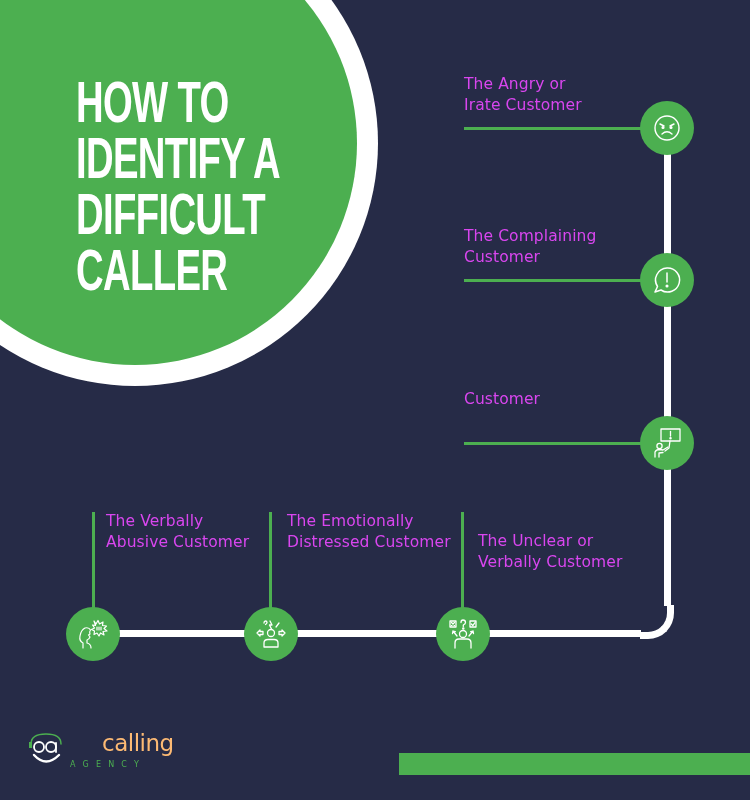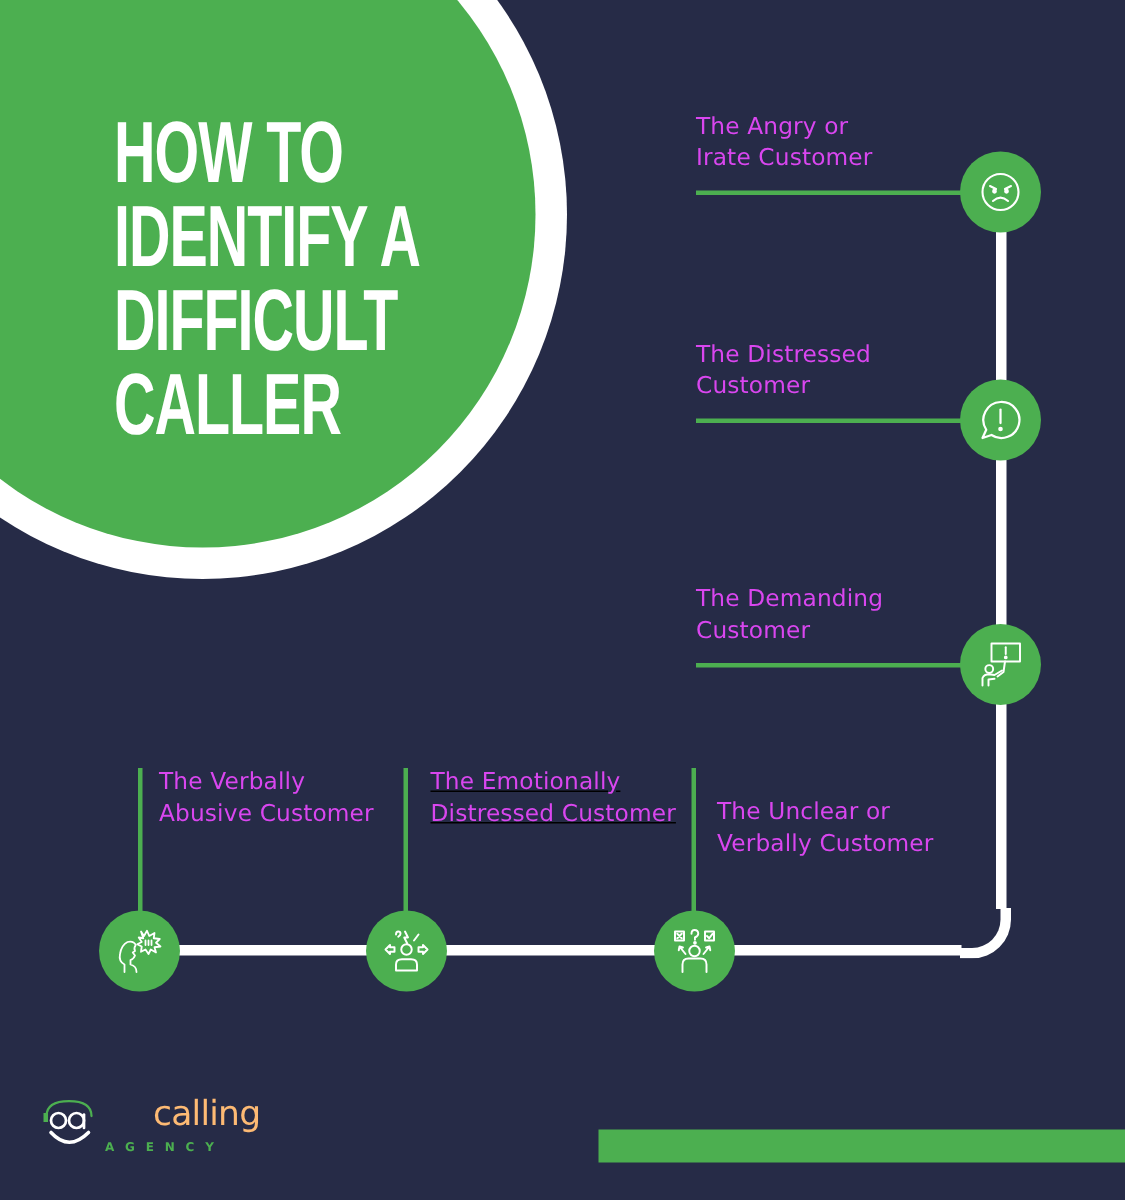--- a/index.html
+++ b/index.html
@@ -39,21 +39,21 @@
       left: 640px; top: 605px; width: 27px; height: 27px;
       border-right: 7px solid #fff; border-bottom: 7px solid #fff;
       border-bottom-right-radius: 26px; box-sizing: content-box;
     }
     .logo-word {
       left: 62px; top: 728px; color: #fdba74; font-size: 23px; line-height: 30px;
       font-family: "DejaVu Sans", sans-serif; letter-spacing: -0.5px; margin-left: 40px;
     }
     .logo-sub {
       left: 70px; top: 760px; color: #4caf50; font-size: 8px; letter-spacing: 7.2px;
-      font-weight: 700; font-family: "DejaVu Sans", sans-serif;
+      font-weight: 400; font-family: "DejaVu Sans", sans-serif;
     }
     .bar { left: 399px; top: 753px; width: 351px; height: 22px; background: #4caf50; }
   </style>
 </head>
 <body>
 
 <div class="abs ring"></div>
 <div class="abs disc"></div>
 <div class="abs title">
   <div>HOW TO</div>
@@ -75,34 +75,33 @@
   <svg viewBox="0 0 34 34" fill="none" stroke="#fff" stroke-width="1.4" stroke-linecap="round">
     <circle cx="17" cy="17" r="12"></circle>
     <path d="M10 13 L14 15 M24 13 L20 15"></path>
     <circle cx="13" cy="16.5" r="0.9" fill="#fff"></circle>
     <circle cx="21" cy="16.5" r="0.9" fill="#fff"></circle>
     <path d="M12 23 Q17 18.5 22 23"></path>
   </svg>
 </div>
 
 <div class="abs" style="left:464px; top:226px;">
-  <div class="label">The Distressed</div>
+  <div class="label">The Complaining</div>
   <div class="label">Customer</div>
 </div>
 <div class="abs gline" style="left:464px; top:279px; width:180px; height:3px;"></div>
 <div class="abs node" style="left:640px; top:253px;">
   <svg viewBox="0 0 34 34" fill="none" stroke="#fff" stroke-width="1.5" stroke-linecap="round" stroke-linejoin="round">
     <path d="M17 5 A12 12 0 1 1 11 27 L5 29 L7.5 23.5 A12 12 0 0 1 17 5 Z"></path>
     <path d="M17 10 L17 19"></path>
     <circle cx="17" cy="23" r="0.8" fill="#fff"></circle>
   </svg>
 </div>
 
 <div class="abs" style="left:464px; top:389px;">
-  <div class="label">The Demanding</div>
   <div class="label">Customer</div>
 </div>
 <div class="abs gline" style="left:464px; top:442px; width:180px; height:3px;"></div>
 <div class="abs node" style="left:640px; top:416px;">
   <svg viewBox="0 0 34 34" fill="none" stroke="#fff" stroke-width="1.3" stroke-linecap="round" stroke-linejoin="round">
     <rect x="11" y="3" width="19" height="12"></rect>
     <path d="M20.5 5.5 L20.5 10"></path>
     <circle cx="20.5" cy="12.3" r="0.6" fill="#fff"></circle>
     <path d="M20 15 L19 22 L15 25"></path>
     <circle cx="9.5" cy="20" r="2.6"></circle>
@@ -125,21 +124,21 @@
     <path d="M15 5.5 Q15 3 17 3 Q19.5 3 19.5 5.5 Q19.5 7 17.3 8 L17.3 9.5"></path>
     <circle cx="17.3" cy="11.5" r="0.6" fill="#fff"></circle>
     <circle cx="17" cy="17" r="3.5"></circle>
     <path d="M9 31 L9 26 Q9 22 13 22 L21 22 Q25 22 25 26 L25 31"></path>
     <path d="M11 19 L7 14 M7 14 L6.5 16.5 M7 14 L9.3 14.7"></path>
     <path d="M23 19 L27 14 M27 14 L27.5 16.5 M27 14 L24.7 14.7"></path>
   </svg>
 </div>
 
 <div class="gline abs" style="left:269px; top:512px; width:3px; height:96px;"></div>
-<div class="abs" style="left:287px; top:511px;text-decoration:underline;">
+<div class="abs" style="left:287px; top:511px;">
   <div class="label">The Emotionally</div>
   <div class="label">Distressed Customer</div>
 </div>
 <div class="abs node" style="left:244px; top:607px;">
   <svg viewBox="0 0 34 34" fill="none" stroke="#fff" stroke-width="1.3" stroke-linecap="round" stroke-linejoin="round">
     <circle cx="17" cy="16" r="3.5"></circle>
     <path d="M10 30 L10 26 Q10 22.5 14 22.5 L20 22.5 Q24 22.5 24 26 L24 30 Z"></path>
     <path d="M16 4 L18 8 L15.5 8 L17.5 12"></path>
     <path d="M10 6 Q10 4 11.5 4 Q13 4 13 5.5 Q13 6.5 11.5 7.5"></path>
     <path d="M22 10 L25 6"></path>

